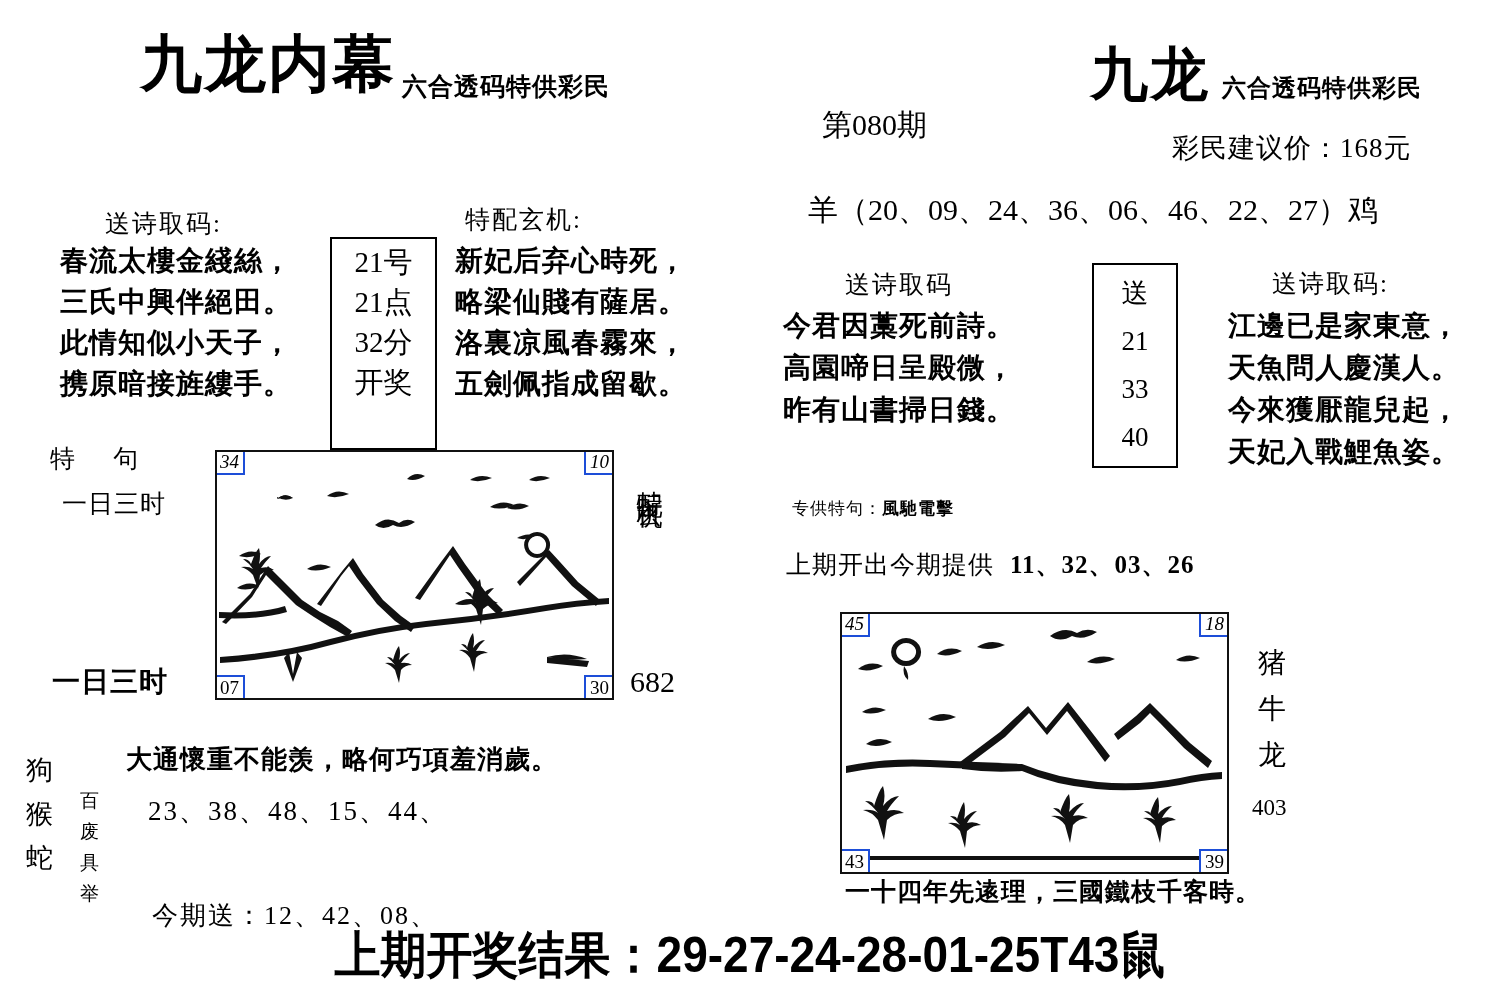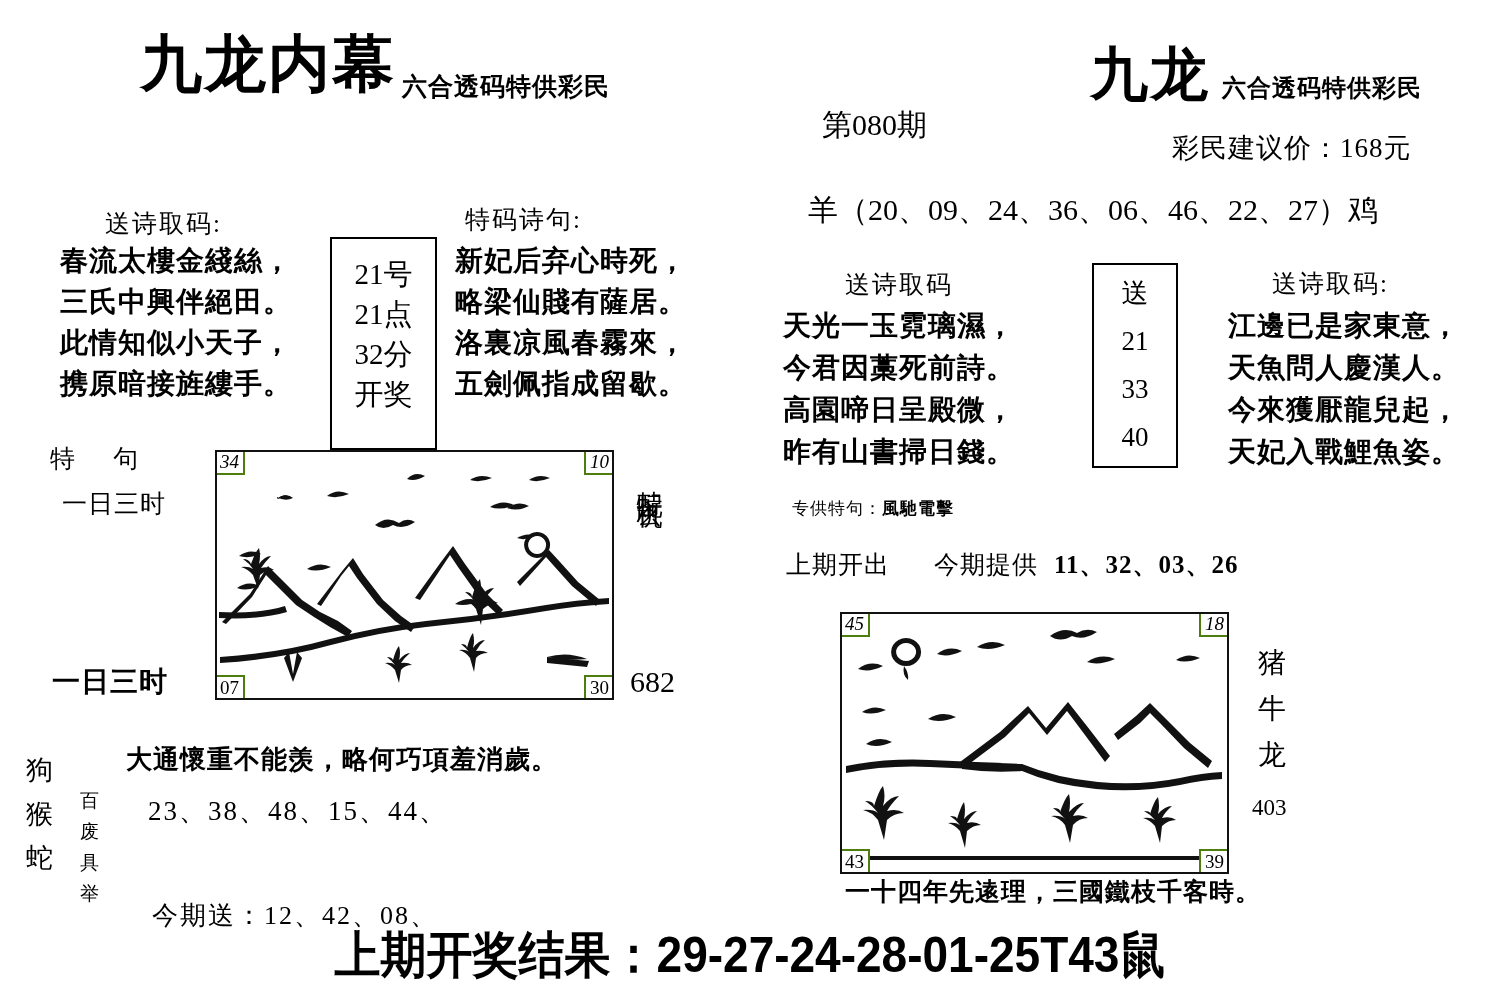--- a/index.html
+++ b/index.html
@@ -74,21 +74,21 @@
     line-height: 41px;
     letter-spacing: 1px;
   }
   .box-left {
     left: 330px; top: 237px;
     width: 107px; height: 213px;
     border: 2px solid #000;
     text-align: center;
     font-size: 29px;
     line-height: 40px;
-    padding-top: 15px;
+    padding-top: 3px;
     box-sizing: border-box;
   }
   .lbl-te-ma {
     left: 465px; top: 203px;
     font-size: 25px;
     letter-spacing: 2px;
   }
   .poem-teama {
     left: 455px; top: 240px;
     font-size: 28px;
@@ -121,21 +121,21 @@
     overflow: hidden;
   }
   .pic-left  { left: 215px; top: 450px; width: 395px; height: 246px; }
   .pic-right { left: 840px; top: 612px; width: 385px; height: 258px; }
 
   .corner {
     position: absolute;
     font-family: "Liberation Serif", serif;
     font-size: 19px;
     line-height: 21px;
-    border: 2px solid #4d7c0f;
+    border: 2px solid #1d4ed8;
     background: #fff;
     padding: 0 4px 1px 4px;
     z-index: 4;
   }
   .c-tl { left: -1px; top: -1px; border-top: none; border-left: none; font-style: italic; }
   .c-tr { right: -1px; top: -1px; border-top: none; border-right: none; font-style: italic; }
   .c-bl { left: -1px; bottom: -1px; border-bottom: none; border-left: none; }
   .c-br { right: -1px; bottom: -1px; border-bottom: none; border-right: none; }
 
   .vert-text {
@@ -220,21 +220,21 @@
     left: 792px; top: 497px;
     font-size: 17px;
     letter-spacing: 1px;
   }
   .special-phrase b { font-weight: bold; }
   .prev-open {
     left: 786px; top: 548px;
     font-size: 25px;
     letter-spacing: 1px;
   }
-  .prev-open .sp2 { margin-left: 44px; }
+  .prev-open .sp2 { }
   .prev-open .nums { margin-left: 16px; font-weight: bold; }
   .zodiac3-right {
     left: 1258px; top: 640px;
     font-size: 28px;
     line-height: 46px;
     text-align: center;
   }
   .num403 {
     left: 1252px; top: 795px;
     font-size: 23px;
@@ -279,21 +279,21 @@
   <div>携原暗接旌縷手。</div>
 </div>
 
 <div class="abs box-left">
   <div>21号</div>
   <div>21点</div>
   <div>32分</div>
   <div>开奖</div>
 </div>
 
-<div class="abs lbl-te-ma">特码诗句:</div>
+<div class="abs lbl-te-ma">特配玄机:</div>
 <div class="abs poem-teama">
   <div>新妃后弃心時死，</div>
   <div>略梁仙賤有薩居。</div>
   <div>洛裏凉風春霧來，</div>
   <div>五劍佩指成留歇。</div>
 </div>
 
 <div class="abs lbl-teju">特 句</div>
 <div class="abs txt-yirisanshi">一日三时</div>
 <div class="abs txt-hongland">一日三时</div>
@@ -355,21 +355,20 @@
   <div>废</div>
   <div>具</div>
   <div>举</div>
 </div>
 <div class="abs phrase-left">大通懷重不能羡，略何巧項羞消歲。</div>
 <div class="abs nums-left">23、38、48、15、44、</div>
 <div class="abs send-now-left">今期送：12、42、08、</div>
 
 <div class="abs lbl-send-r1">送诗取码</div>
 <div class="abs poem-r1">
-  <div>天光一玉霓璃濕，</div>
   <div>今君因藁死前詩。</div>
   <div>高園啼日呈殿微，</div>
   <div>昨有山書掃日錢。</div>
 </div>
 
 <div class="abs box-right">
   <div>送</div>
   <div>21</div>
   <div>33</div>
   <div>40</div>

